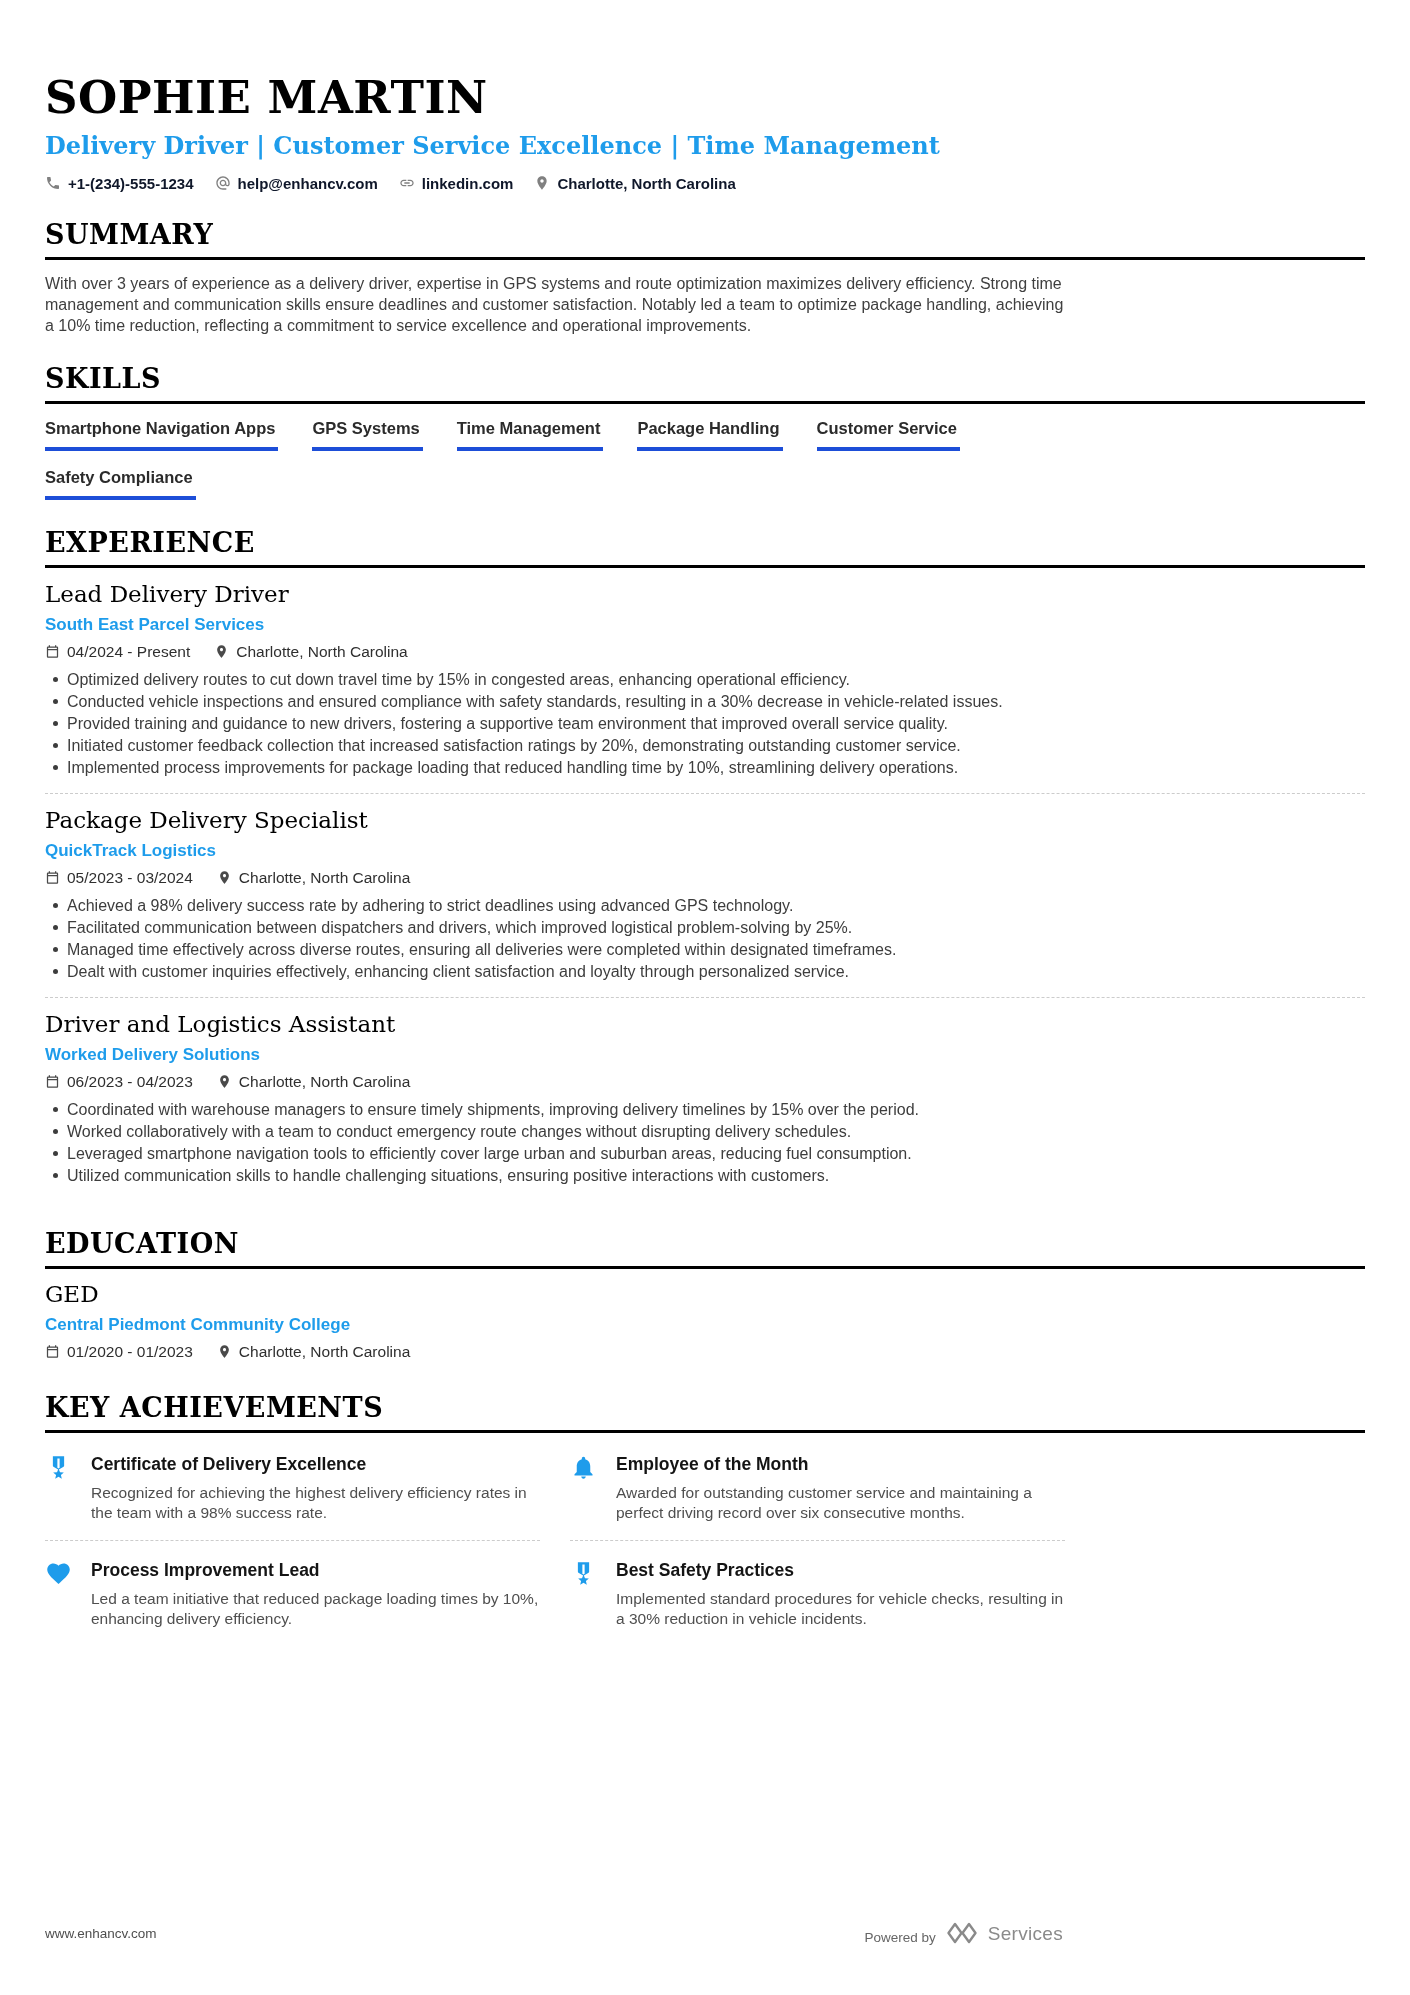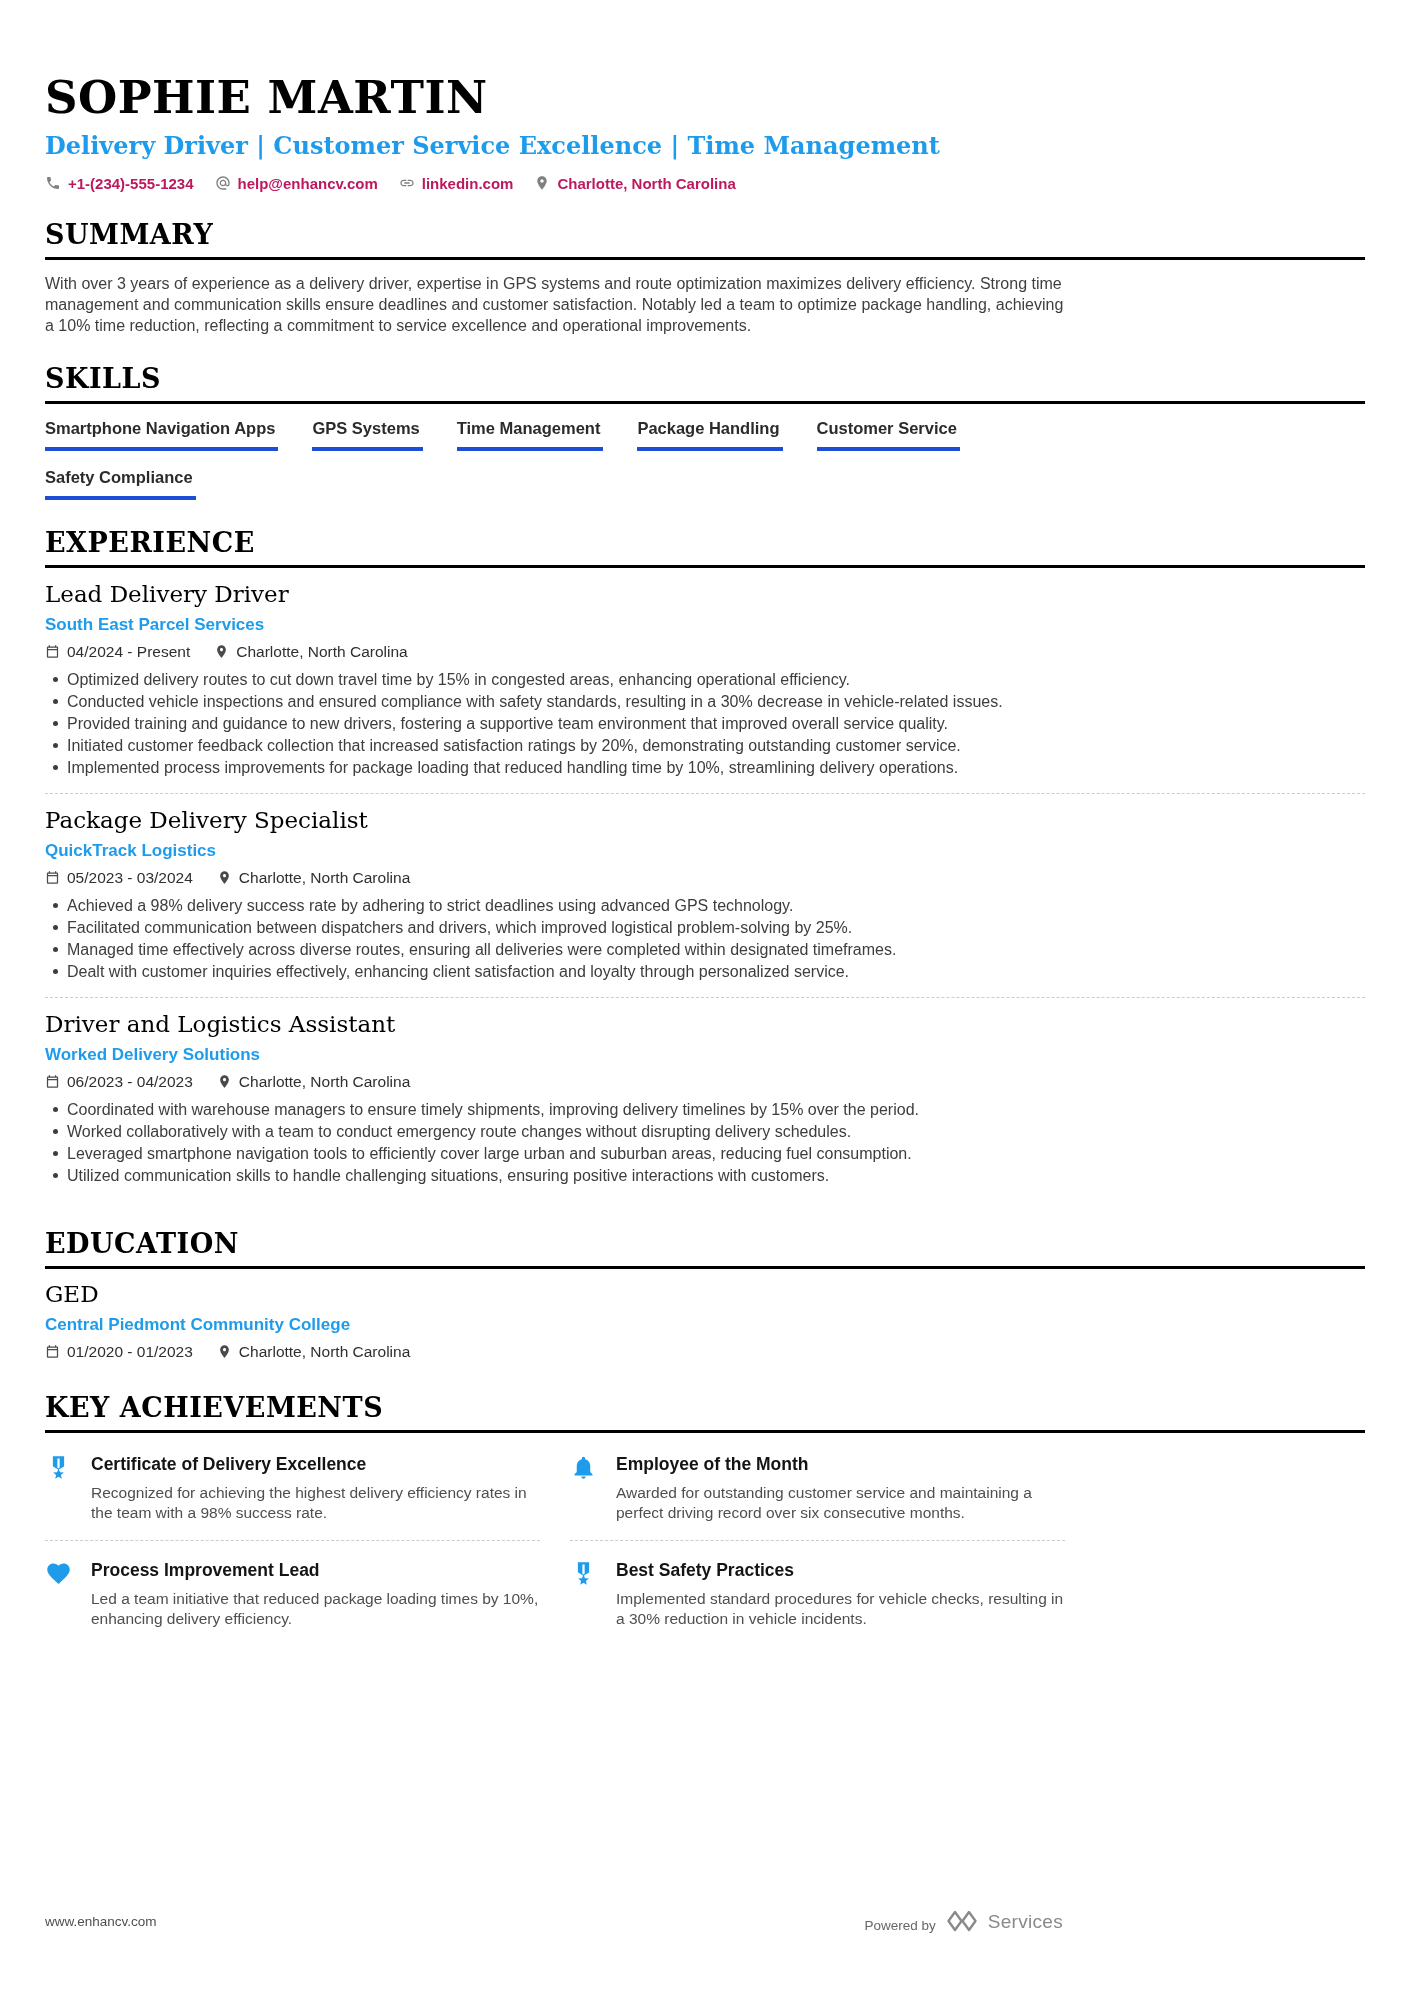--- a/index.html
+++ b/index.html
@@ -12,21 +12,21 @@
 
   .name {
     font-family:"DejaVu Serif","Liberation Serif",serif;
     font-size:45px; font-weight:700; color:#000; line-height:1.15; letter-spacing:.5px;
   }
   .headline {
     font-family:"DejaVu Serif","Liberation Serif",serif;
     font-size:24px; font-weight:700; color:var(--accent,#1e9ceb); margin-top:7px;
   }
   .contact-row { display:flex; align-items:center; gap:21px; margin-top:15px; }
-  .contact-item { display:flex; align-items:center; gap:7px; font-size:15px; font-weight:700; color:#be185d; }
+  .contact-item { display:flex; align-items:center; gap:7px; font-size:15px; font-weight:700; color:#0f172a; }
   .cicon { width:16px; height:16px; color:#808080; display:inline-flex; }
   .cicon svg { width:16px; height:16px; }
 
   .section { margin-top:27px; }
   .section-heading {
     font-family:"DejaVu Serif","Liberation Serif",serif;
     font-size:27px; font-weight:700; color:#000; letter-spacing:.5px;
     padding-bottom:7px; border-bottom:3px solid #000;
   }
   .narrow { max-width:1020px; }
@@ -56,21 +56,21 @@
 
   .ach-grid { display:grid; grid-template-columns:495px 495px; column-gap:30px; margin-top:2px; }
   .ach-item { display:flex; gap:16px; padding:19px 0 17px 0; }
   .ach-item.with-sep { border-bottom:1px dashed #cccccc; }
   .aicon { width:30px; flex:0 0 30px; color:var(--accent,#1e9ceb); display:flex; }
   .aicon svg { width:27px; height:27px; }
   .ach-title { font-size:17.5px; font-weight:700; color:#141414; }
   .ach-text { font-size:15.5px; line-height:20px; color:#4f4f4f; margin-top:8px; }
 
   .footer {
-    position:absolute; left:45px; bottom:62px; width:1018px;
+    position:absolute; left:45px; bottom:50px; width:1018px;
     display:flex; justify-content:space-between; align-items:center;
   }
   .footer-site { font-size:13.5px; color:#4f4f4f; }
   .footer-brand { display:flex; align-items:flex-end; gap:9px; }
   .powered-label { font-size:13.5px; color:#666; }
   .brand-logo { display:inline-flex; color:#8a8a8a; }
   .brand-logo svg { width:34px; height:24px; }
   .brand-name { font-size:19px; color:#8a8a8a; letter-spacing:.3px; }
 </style>
 </head>

